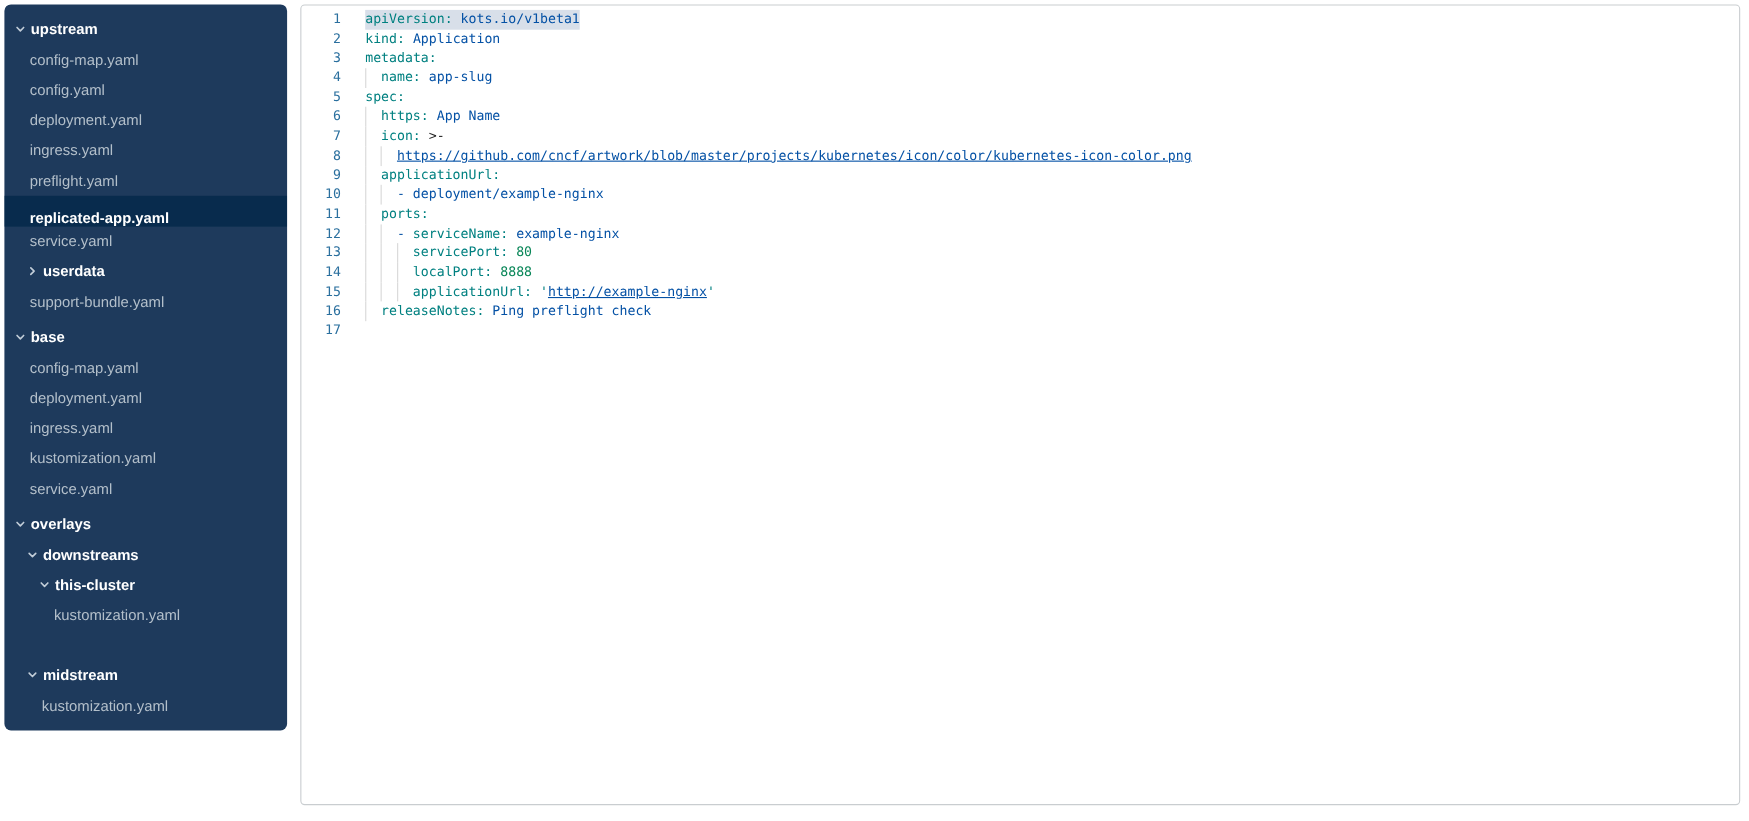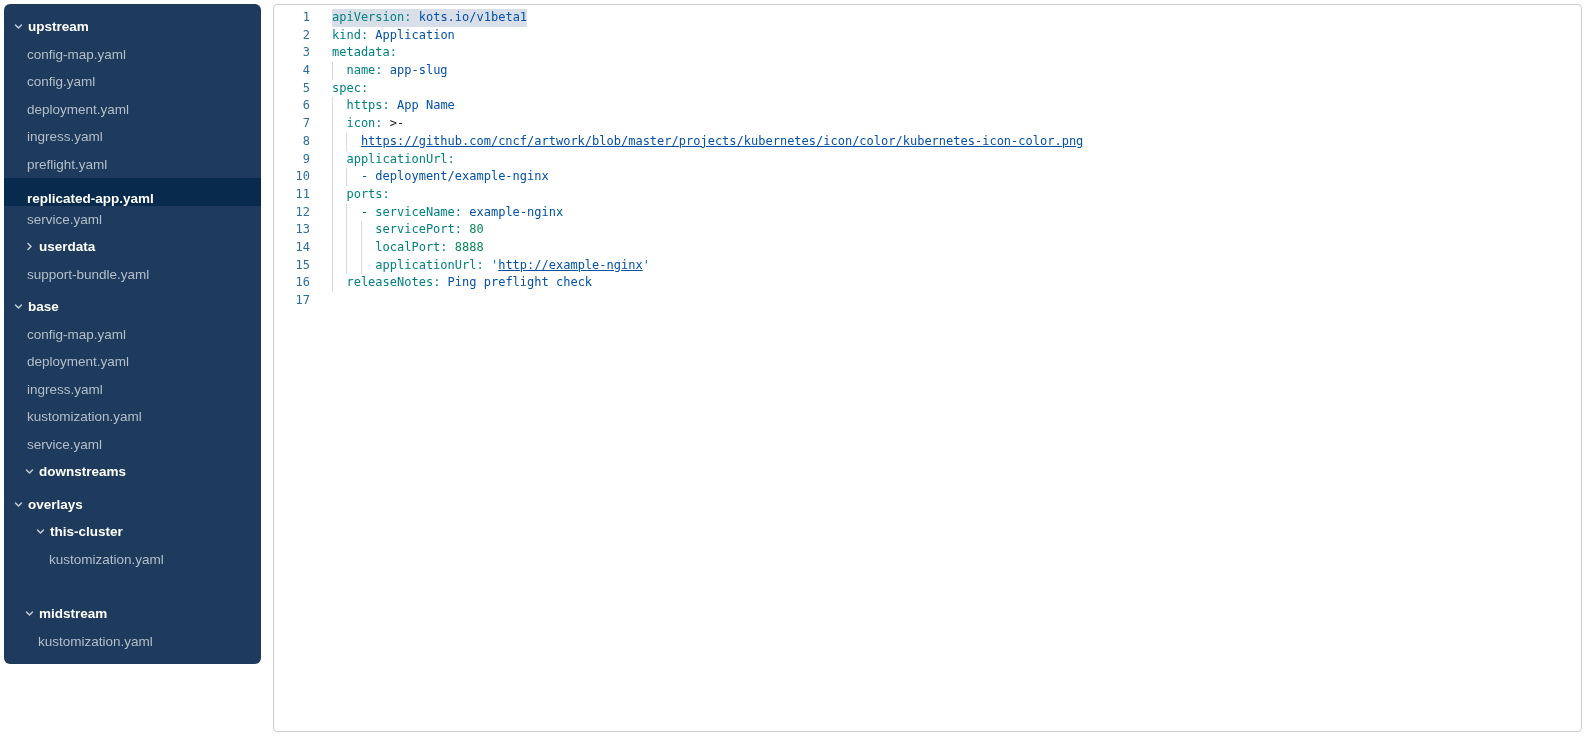--- a/index.html
+++ b/index.html
@@ -112,35 +112,35 @@
       </div>
       <div class="tree-item" style="padding-left: 23px;">
         <span class="lbl">ingress.yaml</span>
       </div>
       <div class="tree-item" style="padding-left: 23px;">
         <span class="lbl">kustomization.yaml</span>
       </div>
       <div class="tree-item" style="padding-left: 23px;">
         <span class="lbl">service.yaml</span>
       </div>
+      <div class="tree-item folder" style="padding-left: 10px; margin-top: 5px;">
+        <span class="chev down">
+          <svg width="9" height="9" viewBox="0 0 9 9">
+            <path d="M1.5 3 L4.5 6 L7.5 3" fill="none" stroke="currentColor" stroke-width="1.5" stroke-linecap="round" stroke-linejoin="round"></path>
+          </svg>
+        </span>
+        <span class="lbl">overlays</span>
+      </div>
       <div class="tree-item folder" style="padding-left: 21px;">
         <span class="chev down">
           <svg width="9" height="9" viewBox="0 0 9 9">
             <path d="M1.5 3 L4.5 6 L7.5 3" fill="none" stroke="currentColor" stroke-width="1.5" stroke-linecap="round" stroke-linejoin="round"></path>
           </svg>
         </span>
         <span class="lbl">downstreams</span>
-      </div>
-      <div class="tree-item folder" style="padding-left: 10px; margin-top: 5px;">
-        <span class="chev down">
-          <svg width="9" height="9" viewBox="0 0 9 9">
-            <path d="M1.5 3 L4.5 6 L7.5 3" fill="none" stroke="currentColor" stroke-width="1.5" stroke-linecap="round" stroke-linejoin="round"></path>
-          </svg>
-        </span>
-        <span class="lbl">overlays</span>
       </div>
       <div class="tree-item folder" style="padding-left: 32px;">
         <span class="chev down">
           <svg width="9" height="9" viewBox="0 0 9 9">
             <path d="M1.5 3 L4.5 6 L7.5 3" fill="none" stroke="currentColor" stroke-width="1.5" stroke-linecap="round" stroke-linejoin="round"></path>
           </svg>
         </span>
         <span class="lbl">this-cluster</span>
       </div>
       <div class="tree-item" style="padding-left: 45px;">

